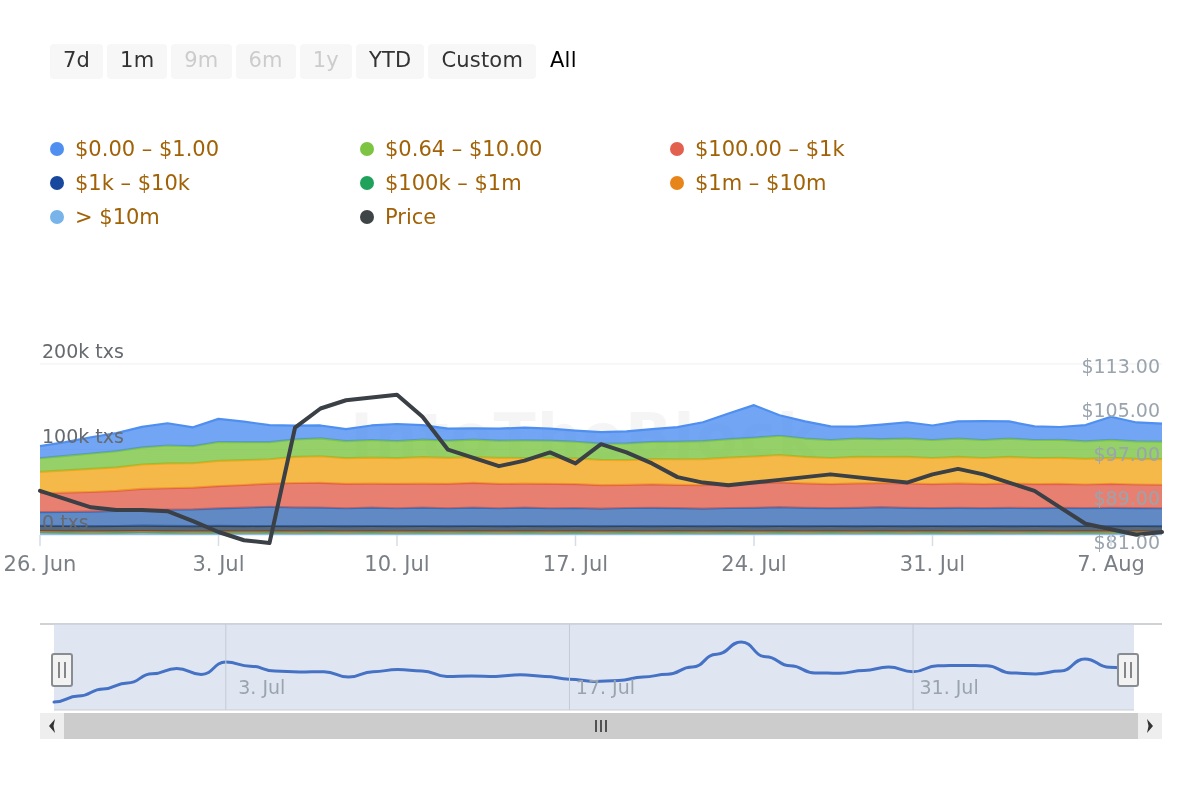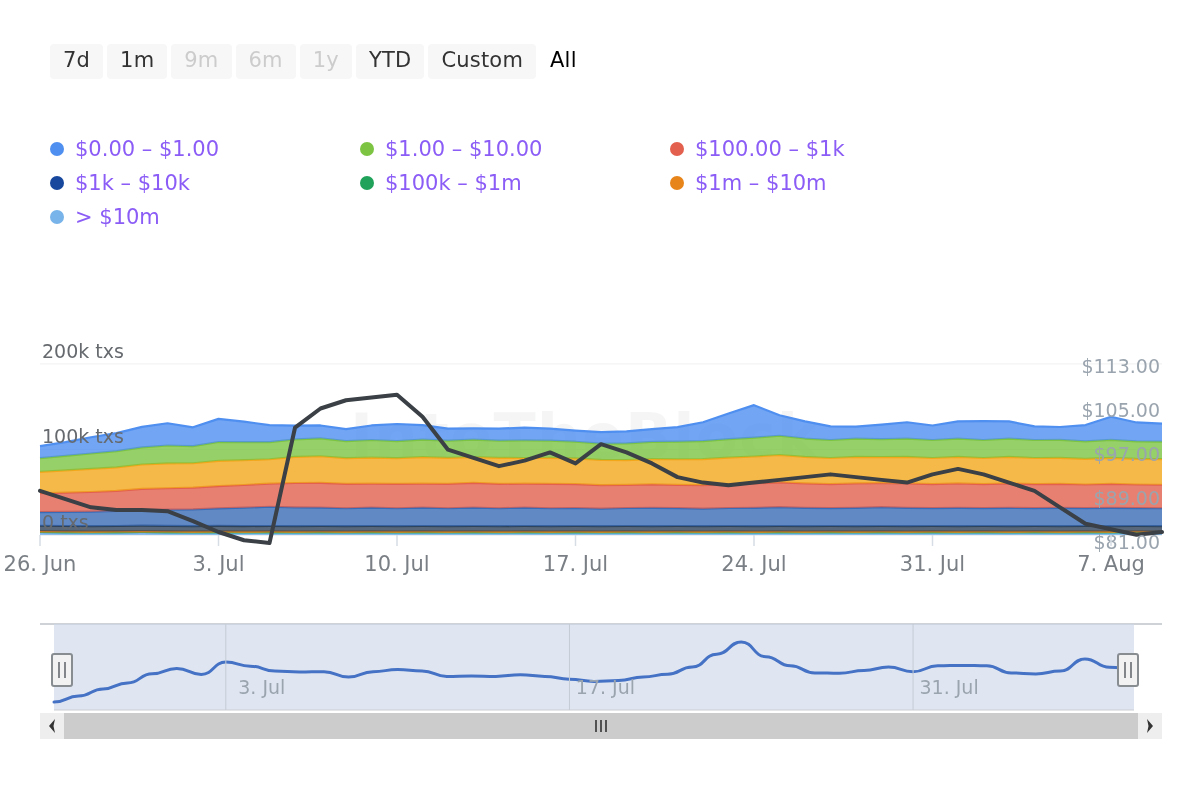--- a/index.html
+++ b/index.html
@@ -49,21 +49,21 @@
     display: flex; align-items: center;
     cursor: pointer;
   }
   .legend-dot {
     width: 14px; height: 14px; border-radius: 50%;
     margin-right: 11px;
     flex: 0 0 auto;
   }
   .legend-label {
     font-size: 21px;
-    color: #8b5cf6;
+    color: #a16207;
     line-height: 1;
     white-space: nowrap;
   }
 
   
   .chart-wrap {
     position: absolute; left: 0; top: 340px;
     width: 1200px; height: 250px;
   }
   .chart-svg { display: block; }
@@ -131,41 +131,45 @@
     <div class="range-btn selected">All</div>
   </div>
 
   <div class="legend">
     <div class="legend-item">
       <span class="legend-dot" style="background: rgb(79, 143, 240);"></span>
       <span class="legend-label">$0.00 – $1.00</span>
     </div>
     <div class="legend-item">
       <span class="legend-dot" style="background: rgb(124, 196, 66);"></span>
-      <span class="legend-label">$1.00 – $10.00</span>
+      <span class="legend-label">$0.64 – $10.00</span>
     </div>
     <div class="legend-item">
       <span class="legend-dot" style="background: rgb(226, 96, 77);"></span>
       <span class="legend-label">$100.00 – $1k</span>
     </div>
     <div class="legend-item">
       <span class="legend-dot" style="background: rgb(23, 72, 158);"></span>
       <span class="legend-label">$1k – $10k</span>
     </div>
     <div class="legend-item">
       <span class="legend-dot" style="background: rgb(33, 162, 90);"></span>
       <span class="legend-label">$100k – $1m</span>
     </div>
     <div class="legend-item">
       <span class="legend-dot" style="background: rgb(232, 133, 26);"></span>
       <span class="legend-label">$1m – $10m</span>
     </div>
     <div class="legend-item">
       <span class="legend-dot" style="background: rgb(120, 180, 234);"></span>
       <span class="legend-label">&gt; $10m</span>
+    </div>
+    <div class="legend-item">
+      <span class="legend-dot" style="background: rgb(63, 68, 71);"></span>
+      <span class="legend-label">Price</span>
     </div>
   </div>
 
   <div class="chart-wrap">
     <svg class="chart-svg" width="1200" height="250" viewBox="0 0 1200 250">
       <g class="watermark">
         <text class="wm-text" x="350" y="118">IntoTheBlock</text>
       </g>
       <g id="grid-g">
           <line x1="40" y1="195" x2="1162" y2="195" class="gridline"></line>

